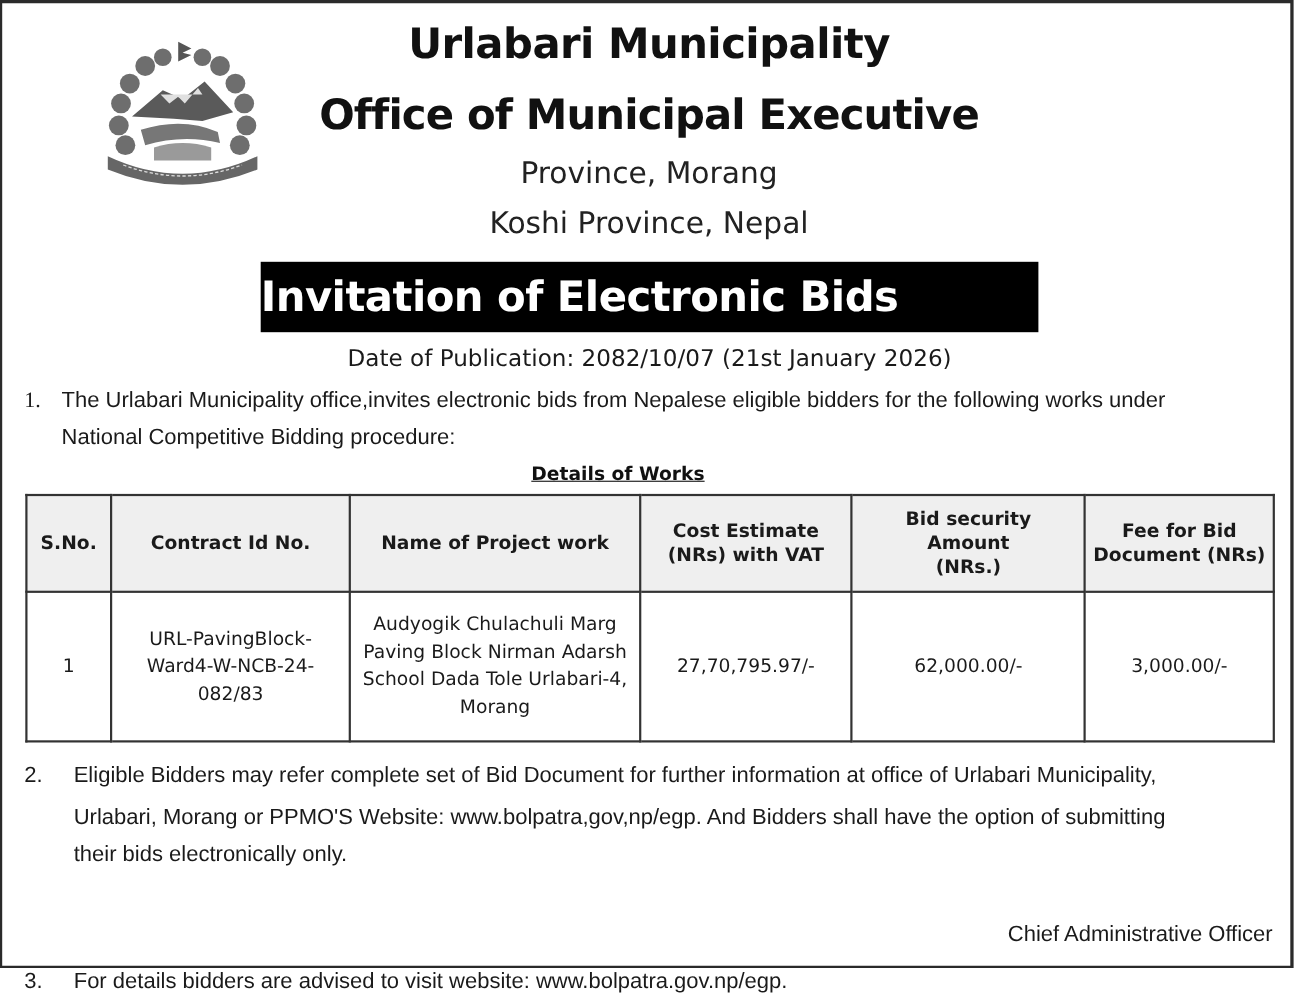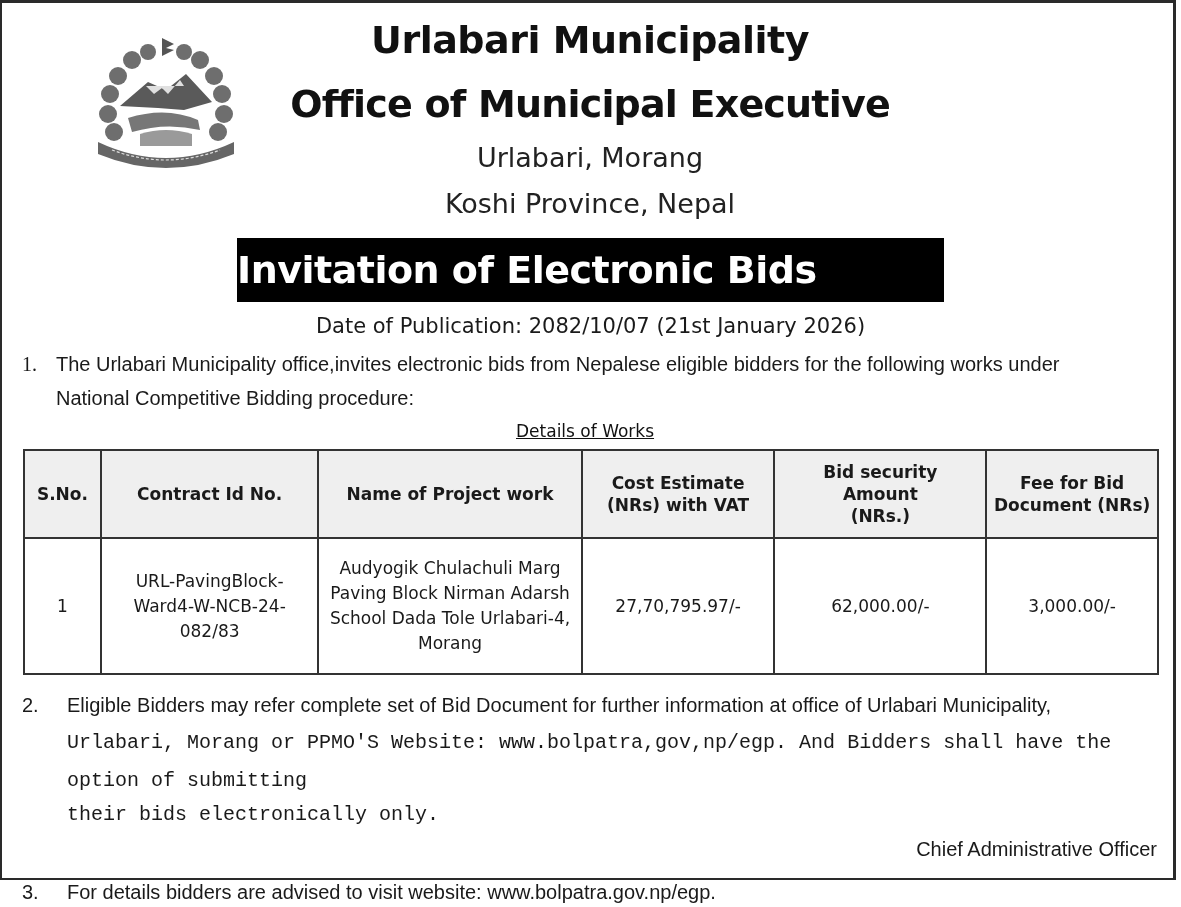--- a/index.html
+++ b/index.html
@@ -25,33 +25,33 @@
   }
   .pubdate {
     position:absolute; left:237px; width:707px; top:314px; text-align:center;
     font-family:"DejaVu Sans", sans-serif; font-size:21px; color:#1a1a1a;
   }
   .para { position:absolute; font-size:20px; color:#1a1a1a; line-height:34px; }
   .p1 { left:22px; top:347px; width:1140px; }
   .p1 .num { display:inline-block; width:34px; font-family:"Liberation Serif", serif; }
   .p1 .indent { padding-left:34px; }
   .details-title {
-    position:absolute; left:516px; top:421px; font-family:"DejaVu Sans", sans-serif;
-    font-weight:normal; font-size:17px; text-decoration:underline; color:#111;
+    position:absolute; left:483px; top:421px; font-family:"DejaVu Sans", sans-serif;
+    font-weight:bold; font-size:17px; text-decoration:underline; color:#111;
   }
   table.works {
     position:absolute; left:23px; top:449px; width:1136px; border-collapse:collapse;
     font-family:"DejaVu Sans", sans-serif; color:#1a1a1a;
   }
   table.works th, table.works td { border:2px solid #333; text-align:center; vertical-align:middle; }
   table.works th { background:#efefef; height:84px; font-size:17px; font-weight:bold; line-height:22px; }
   table.works td { height:132px; font-size:17px; line-height:25px; }
   .p2 { left:22px; top:686px; width:1140px; }
   .p2 .num, .p3 .num { display:inline-block; width:45px; }
-  .p2 .line { display:block; padding-left:45px;font-family:Liberation Mono, monospace; }
+  .p2 .line { display:block; padding-left:45px; }
   .p3 { left:22px; top:839px; width:1140px;margin-top:36px; }
   .signature { position:absolute; right:24px; top:838px; font-size:20px; color:#1a1a1a; }
   .source { position:absolute; right:10px; top:924px; font-size:16px; font-style:italic; color:#1a1a1a; }
 </style>
 </head>
 <body>
 
 <div class="frame"></div>
 
 <svg class="emblem" viewBox="0 0 156 136">
@@ -74,21 +74,21 @@
   <polygon points="32,70 60,46 78,54 98,38 124,66 96,74 70,72" fill="#5a5a5a"></polygon>
   <polygon points="58,50 66,58 74,52 80,58 92,44 96,50" fill="#e0e0e0"></polygon>
   <path d="M40 82 Q78 70 110 84 L112 94 Q78 86 44 96 Z" fill="#777"></path>
   <path d="M52 98 Q78 90 104 98 L104 110 L52 110 Z" fill="#9a9a9a"></path>
   <path d="M10 106 Q78 138 146 106 L146 118 Q78 146 10 118 Z" fill="#666"></path>
   <path d="M24 114 Q78 134 132 114" stroke="#ddd" stroke-width="1.2" fill="none" stroke-dasharray="3 2"></path>
 </svg>
 
 <div class="hdr h1">Urlabari Municipality</div>
 <div class="hdr h2">Office of Municipal Executive</div>
-<div class="hdr h3">Urlabari, Morang</div>
+<div class="hdr h3">Province, Morang</div>
 <div class="hdr h4">Koshi  Province, Nepal</div>
 
 <div class="banner">Invitation of Electronic Bids</div>
 <div class="pubdate">Date of Publication: 2082/10/07 (21st January 2026)</div>
 
 <div class="para p1">
   <div><span class="num">1.</span><span>The Urlabari Municipality office,invites electronic bids from Nepalese eligible bidders for the following works under</span></div>
   <div class="indent">National Competitive Bidding procedure:</div>
 </div>
 

